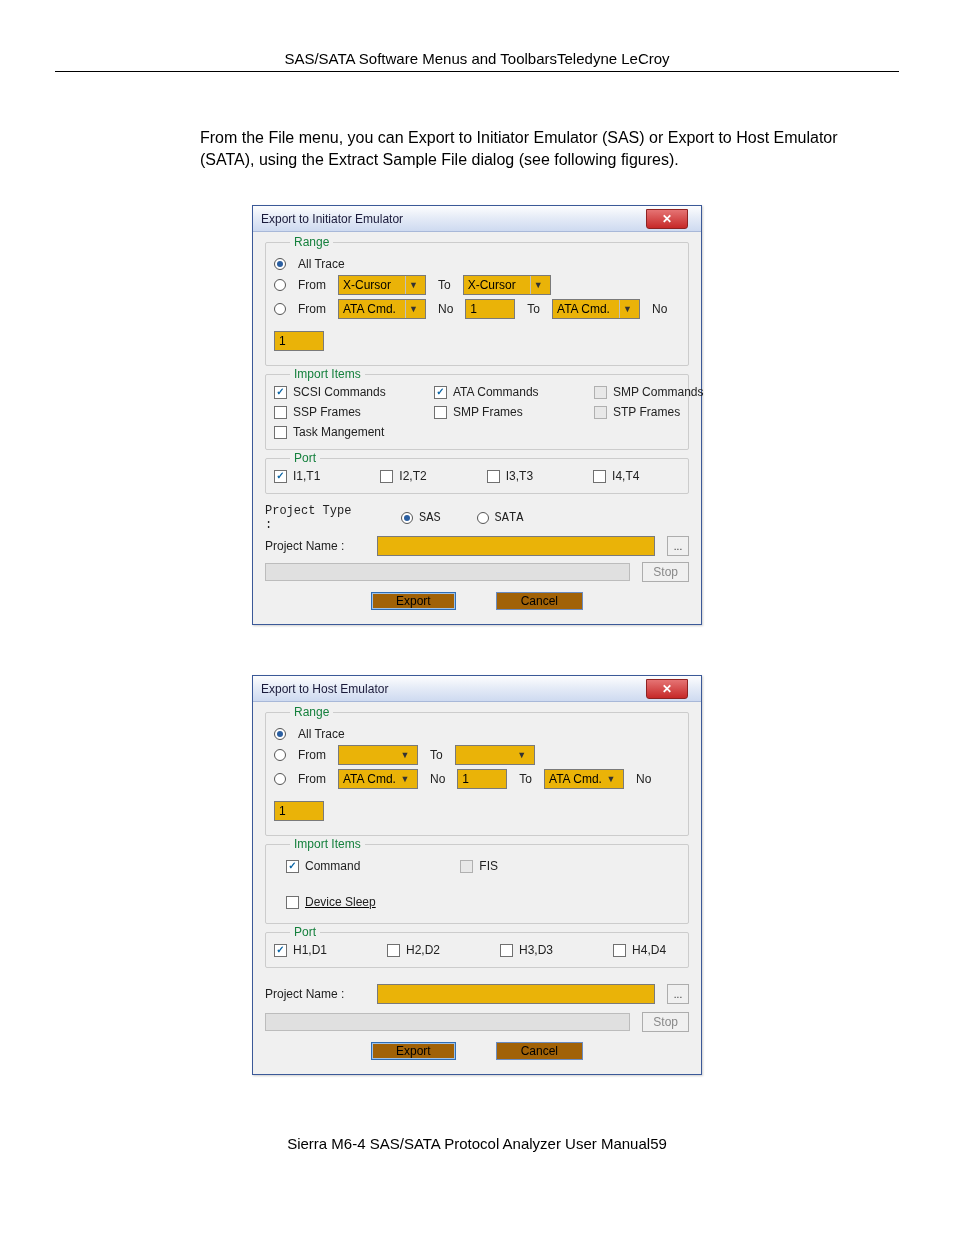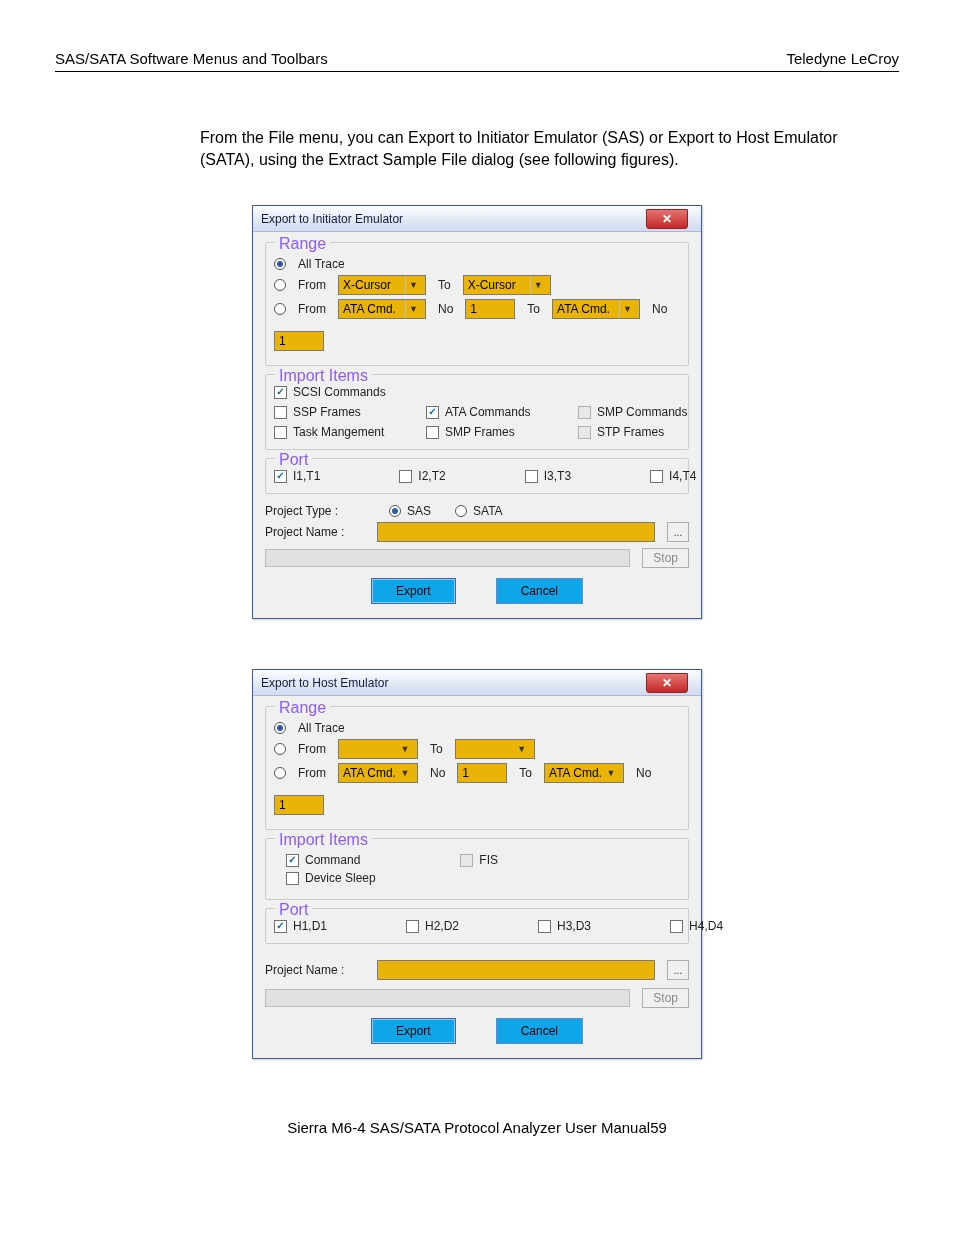--- a/index.html
+++ b/index.html
@@ -9,21 +9,21 @@
     font-family: "Segoe UI", Tahoma, Arial, sans-serif;
     background: #fff;
     color: #000;
     width: 954px;
   }
   .page {
     padding: 50px 55px 40px 55px;
   }
   .header-row {
     display: flex;
-    justify-content: space-between;
+    justify-content: center;
     font-size: 15px;
     border-bottom: 1px solid #000;
     padding-bottom: 4px;
     margin-bottom: 55px;
   }
   .intro {
     font-size: 16px;
     margin-left: 145px;
     margin-right: 20px;
     margin-bottom: 35px;
@@ -70,25 +70,25 @@
   .groupbox {
     border: 1px solid #ccc;
     border-radius: 2px;
     padding: 10px 8px 10px 8px;
     margin-bottom: 8px;
     position: relative;
     background: #f0f0f0;
   }
   .groupbox .legend {
     position: absolute;
-    top: -8px; left: 9px;
+    top: -8px; left: 24px;
     background: #f0f0f0;
     padding: 0 4px;
-    font-size: 16px;
-    color: #8b5cf6;
+    font-size: 12px;
+    color: #15803d;
   }
   .row { display: flex; align-items: center; margin: 4px 0; gap: 12px; flex-wrap: wrap; }
 
   .radio {
     width: 12px; height: 12px; border-radius: 50%;
     border: 1px solid #555; background: #fff;
     display: inline-flex; align-items: center; justify-content: center;
     flex-shrink: 0;
   }
   .radio.selected::after {
@@ -135,29 +135,29 @@
     color: #888; font-size: 12px;
     display: inline-flex; align-items: center;
   }
   .browsebtn {
     height: 20px; width: 22px;
     background: #f0f0f0; border: 1px solid #adadad;
     font-size: 10px; color: #333;
     display: inline-flex; align-items: center; justify-content: center;
   }
   .actionbtn {
-    height: 26px; padding: 0 24px;
-    background: #0ea5e9; border: 1px solid #6a8bbf;
+    height: 18px; padding: 0 24px;
+    background: #a16207; border: 1px solid #6a8bbf;
     font-size: 12px;
     display: inline-flex; align-items: center; justify-content: center;
   }
   .actionbtn.primary { border: 1px solid #2f6db3; box-shadow: inset 0 0 0 1px #9cc1ea; }
 
-  .portcols { display: flex; gap: 79px; }
-  .importcols { display: flex; gap: 32px; align-items: flex-end; }
+  .portcols { display: flex; gap: 60px; }
+  .importcols { display: flex; gap: 40px; }
   .importcols .coln { display: flex; flex-direction: column; gap: 6px; min-width: 120px; }
   .item { display: flex; align-items: center; gap: 6px; }
 </style>
 </head>
 <body>
 
 <div class="page">
 
   <div class="header-row">
     <span>SAS/SATA Software Menus and Toolbars</span>
@@ -266,21 +266,21 @@
               <span class="checkbox"></span>
               <span class="lbl">I3,T3</span>
             </div>
           <div class="item">
               <span class="checkbox"></span>
               <span class="lbl">I4,T4</span>
             </div>
         </div>
       </div>
 
-      <div class="row" style="margin-top:10px; gap:24px;">
+      <div class="row" style="margin-top:10px; gap:36px;font-family:Liberation Mono, monospace;">
         <span class="lbl" style="width:100px">Project Type :</span>
         <div class="item">
             <span class="radio selected"></span>
             <span class="lbl">SAS</span>
           </div>
         <div class="item">
             <span class="radio"></span>
             <span class="lbl">SATA</span>
           </div>
       </div>
@@ -354,21 +354,21 @@
         <div class="row" style="gap:100px; padding-left:12px;">
           <div class="item">
               <span class="checkbox checked"></span>
               <span class="lbl">Command</span>
             </div>
           <div class="item">
               <span class="checkbox disabled"></span>
               <span class="lbl">FIS</span>
             </div>
         </div>
-        <div class="row" style="padding-left:12px; margin-top:4px;">
+        <div class="row" style="padding-left:12px; margin-top:22px;text-decoration:underline;">
           <div class="item">
               <span class="checkbox"></span>
               <span class="lbl">Device Sleep</span>
             </div>
         </div>
       </div>
 
       <div class="groupbox">
         <span class="legend">Port</span>
         <div class="portcols">

